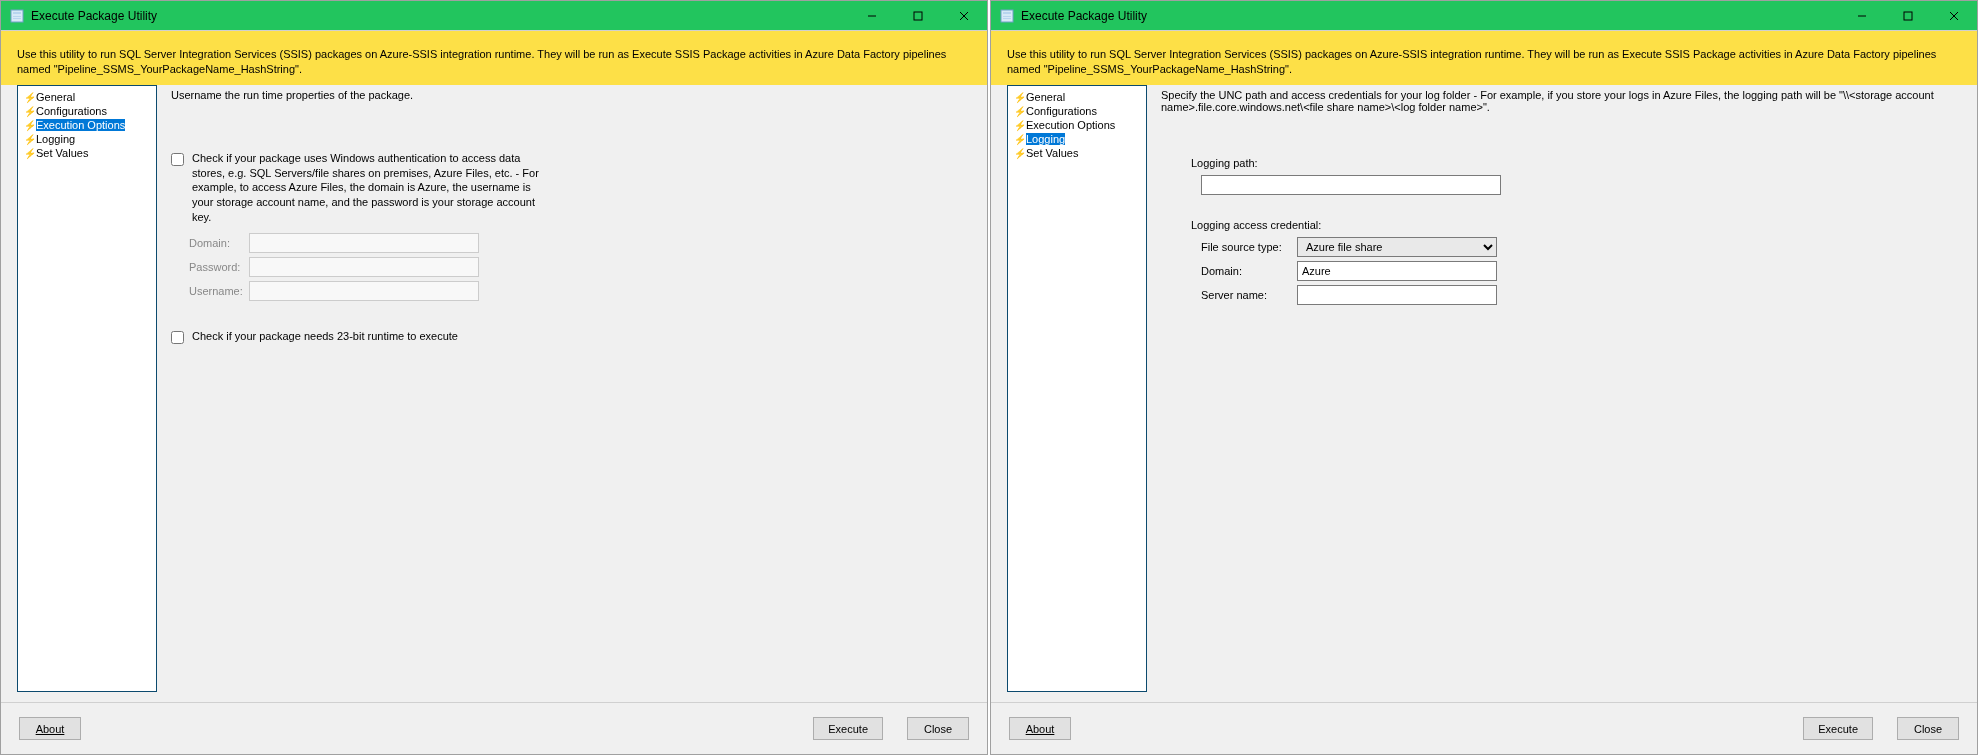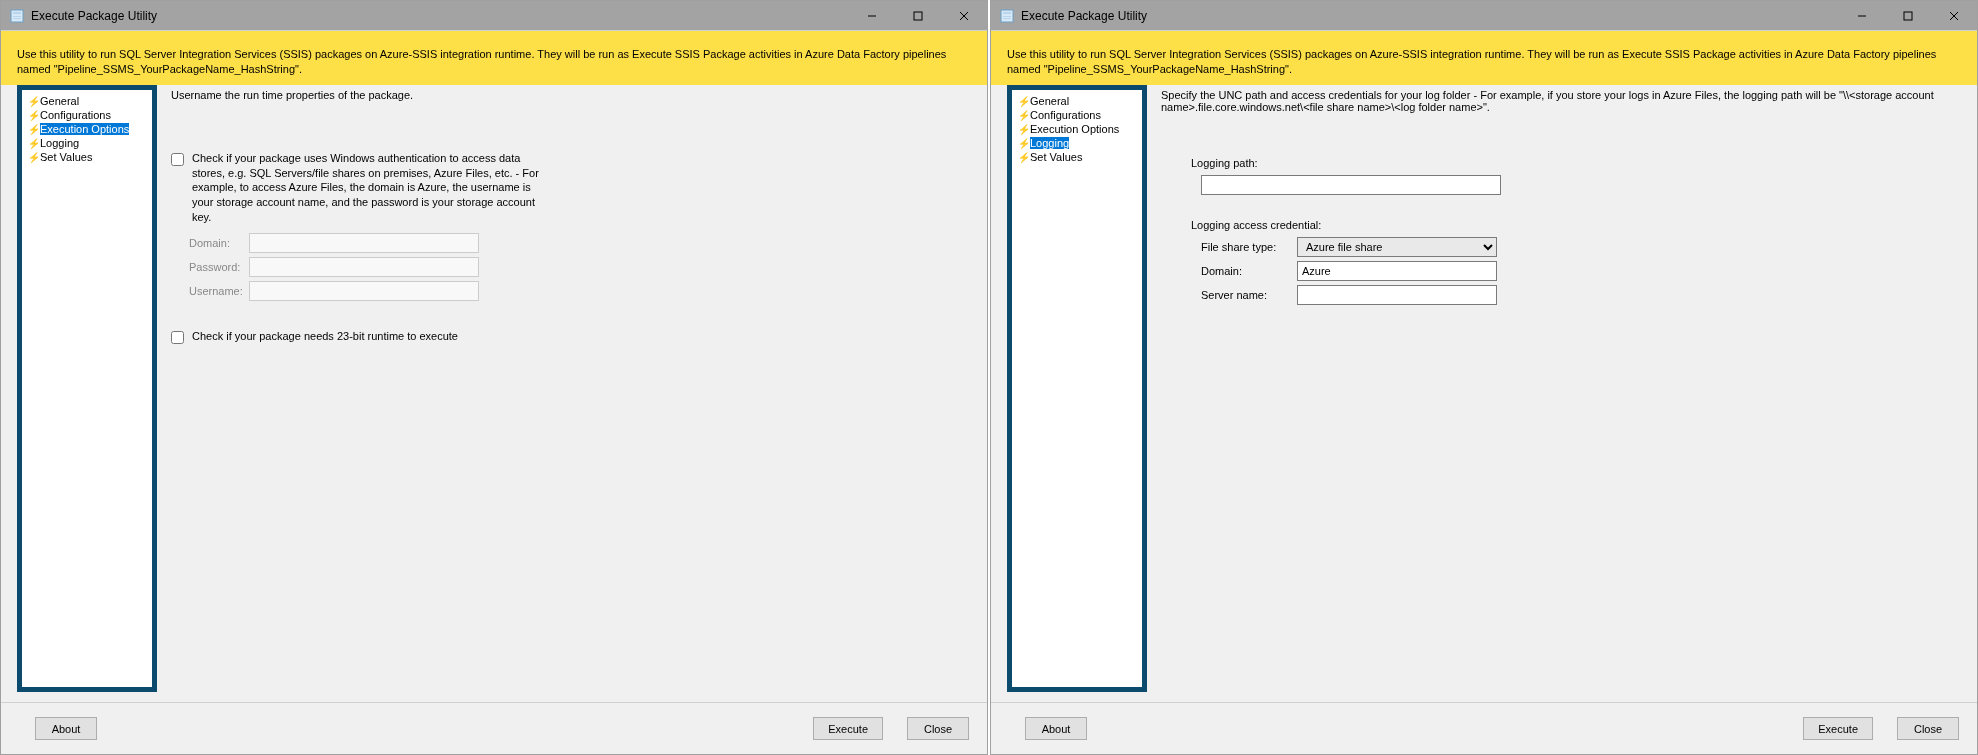--- a/index.html
+++ b/index.html
@@ -1,30 +1,30 @@
 <!DOCTYPE html>
 <html><head>
 <meta charset="utf-8">
 <style>
   * { box-sizing: border-box; }
   html, body { margin:0; padding:0; font-family: "Segoe UI", Tahoma, sans-serif; font-size:11px; color:#000; }
   body { background:#fff; }
   .screen { display:flex; width:1978px; height:755px; }
   .window { flex:1; border:1px solid #a0a0a0; background:#f0f0f0; display:flex; flex-direction:column; position:relative; }
   .window + .window { margin-left:2px; }
-  .titlebar { height:30px; background:#a3a3a3; display:flex; align-items:center; padding:0 0 0 8px; border-bottom:1px solid #d0d0d0; }
+  .titlebar { height:30px; background:#22c55e; display:flex; align-items:center; padding:0 0 0 8px; border-bottom:1px solid #d0d0d0; }
   .titlebar .icon { width:16px; height:16px; margin-right:6px; display:flex; align-items:center; justify-content:center; }
   .titlebar .title { flex:1; font-size:12px; }
   .winbtns { display:flex; height:100%; }
   .winbtn { width:46px; display:flex; align-items:center; justify-content:center; font-size:10px; color:#000; }
   .winbtn svg { width:10px; height:10px; }
   .descwrap { padding:16px 16px 8px 16px; background:#fde047; }
   .desc { font-size:11px; line-height:1.35; }
   .body { flex:1; display:flex; padding:0 16px 10px 16px; gap:14px; overflow:hidden; }
-  .nav { width:140px; background:#fff; border:5px solid #0c4a6e; padding:4px 2px; font-size:11px; overflow:auto; }
+  .nav { width:140px; background:#fff; border:1px solid #0c4a6e; padding:4px 2px; font-size:11px; overflow:auto; }
   .nav-item { padding:1px 4px; white-space:nowrap; cursor:default; }
   .nav-item .bolt { margin-right:2px; font-size:10px; display:inline-block; width:10px; }
   .nav-item.selected .lbl { background:#0078d7; color:#fff; }
   .nav-item.selected .bolt { color:#000; }
   .main { flex:1; padding:4px 8px 4px 0; }
   .main .heading { font-size:11px; margin-bottom:50px; }
   .chkrow { display:flex; align-items:flex-start; margin-bottom:8px; }
   .chkrow input[type=checkbox] { margin:2px 8px 0 0; }
   .chktext { font-size:11px; line-height:1.35; max-width:360px; }
   .fld { display:flex; align-items:center; margin:4px 0; }
@@ -34,21 +34,21 @@
   .fld input:disabled { color:#888; }
   .section-label { font-size:11px; margin:8px 0 6px 0; }
   .fld2 { display:flex; align-items:center; margin:4px 0; }
   .fld2 label { width:96px; font-size:11px; }
   .fld2 input[type=text], .fld2 select { width:200px; height:20px; border:1px solid #7a7a7a; background:#fff; font-family:inherit; font-size:11px; padding:1px 4px; }
   .fld2 select { background:#e9e9e9; border:1px solid #7a7a7a; }
   .long-input { display:block; width:300px; height:20px; border:1px solid #7a7a7a; background:#fff; }
   .footer { height:52px; border-top:1px solid #d0d0d0; display:flex; align-items:center; padding:0 18px; }
   .footer .spacer { flex:1; }
   .btn { min-width:62px; height:23px; background:#e1e1e1; border:1px solid #adadad; font-size:11px; display:inline-flex; align-items:center; justify-content:center; padding:0 14px; margin-left:24px; cursor:default; }
-  .btn:first-child { margin-left:16px; }
+  .btn:first-child { margin-left:0;text-decoration:underline; }
   .block-indent { margin-left:10px; }
   .logging-wrap { display:flex;align-items:center; }
   .logging-inner { margin-left:30px; }
 </style>
 </head>
 <body>
 
 <div class="screen">
 
 <div class="window">
@@ -171,21 +171,21 @@
       <div class="logging-wrap">
         <div class="logging-inner">
           <div class="section-label">Logging path:</div>
           <div class="block-indent">
             <input type="text" class="long-input" value="" style="">
           </div>
           <div style="height:16px"></div>
           <div class="section-label">Logging access credential:</div>
           <div class="block-indent">
             <div class="fld2">
-              <label>File share type:</label>
+              <label>File source type:</label>
               <select><option>Azure file share</option></select>
             </div>
             <div class="fld2">
               <label>Domain:</label>
               <input type="text" value="Azure" style="">
             </div>
             <div class="fld2">
               <label>Server name:</label>
               <input type="text" value="" style="">
             </div>

